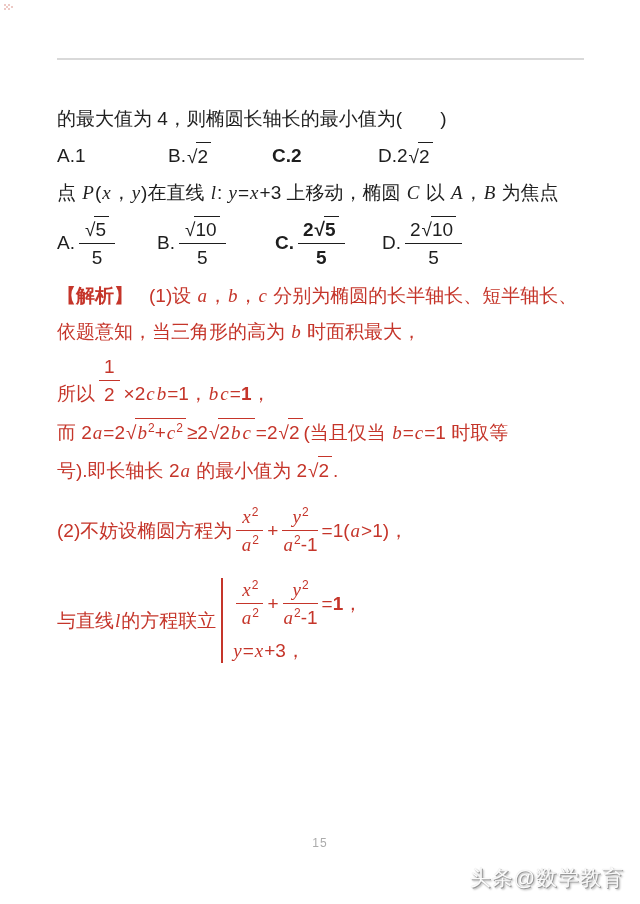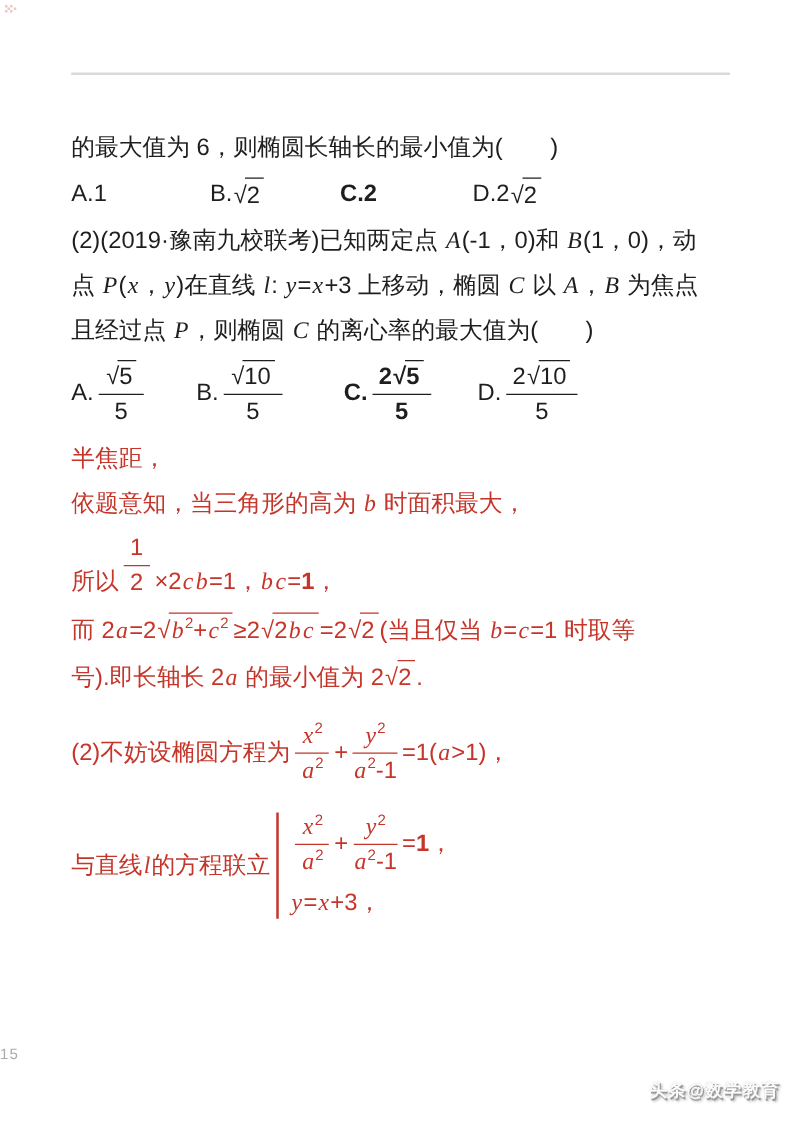--- a/index.html
+++ b/index.html
@@ -53,62 +53,60 @@
   
   .inline-tall { display:flex; align-items:flex-end; margin:10px 0 12px; }
   .mathline { display:flex; align-items:center; margin:22px 0 20px; }
 
   
   .sys { display:inline-flex; flex-direction:column; row-gap:9px;
          border-left:2px solid currentColor; padding-left:9px; margin-left:5px; }
   .sysrow { display:flex; align-items:center; }
 
   .pagenum {
-    position:absolute; left:0; right:0; top:836px; 
+    position:absolute; left:0; right:0; top:836px; text-align:center;
     font-size:12px; color:#ababab; letter-spacing:1px;
   }
   .watermark {
     position:absolute; right:16px; top:864px;
-    font-size:14px; font-weight:700; color:#fbfbfb; letter-spacing:1px;
+    font-size:21px; font-weight:400; color:#fbfbfb; letter-spacing:1px;
     text-shadow:1px 1px 0 #999, 2px 2px 2px rgba(0,0,0,.3), 0 0 1px #cfcfcf;
   }
 </style>
 </head>
 <body>
 
 <svg class="corner-mark" viewBox="0 0 14 14">
   <g fill="#d98880">
     <rect x="1" y="1" width="2" height="2"></rect>
       <rect x="5" y="1" width="2" height="2"></rect>
     <rect x="3" y="3" width="2" height="2"></rect>
       <rect x="1" y="5" width="2" height="2"></rect>
     <rect x="5" y="5" width="2" height="2"></rect>
       <rect x="8" y="3" width="2" height="2"></rect>
   </g>
 </svg>
 
 <div class="divider"></div>
 
 <div class="doc">
-    <div class="line ">的最大值为 6，则椭圆长轴长的最小值为(　　)</div>
+    <div class="line ">的最大值为 4，则椭圆长轴长的最小值为(　　)</div>
     <div class="line opts">
       <span class="opt">A.1</span>
       <span class="opt">B.<span class="sq">
           <span class="sg">√</span>
           <span class="rd">2</span>
         </span></span>
       <span class="opt">C.2</span>
       <span class="opt">D.2<span class="sq">
           <span class="sg">√</span>
           <span class="rd">2</span>
         </span></span>
     </div>
-    <div class="line ">(2)(2019·豫南九校联考)已知两定点 <span class="v">A</span>(-1，0)和 <span class="v">B</span>(1，0)，动</div>
     <div class="line ">点 <span class="v">P</span>(<span class="v">x</span>，<span class="v">y</span>)在直线 <span class="v">l</span>: <span class="v">y</span>=<span class="v">x</span>+3 上移动，椭圆 <span class="v">C</span> 以 <span class="v">A</span>，<span class="v">B</span> 为焦点</div>
-    <div class="line ">且经过点 <span class="v">P</span>，则椭圆 <span class="v">C</span> 的离心率的最大值为(　　)</div>
     <div class="line opts fr-opts">
       <span class="opt">A.<span class="fr">
           <span class="nu"><span class="sq">
               <span class="sg">√</span>
               <span class="rd">5</span>
             </span></span>
           <span class="de">5</span>
         </span></span>
       <span class="opt">B.<span class="fr">
           <span class="nu"><span class="sq">
@@ -125,21 +123,21 @@
           <span class="de">5</span>
         </span></span>
       <span class="opt">D.<span class="fr">
           <span class="nu">2<span class="sq">
               <span class="sg">√</span>
               <span class="rd">10</span>
             </span></span>
           <span class="de">5</span>
         </span></span>
     </div>
-    <div class="line red">半焦距，</div>
+    <div class="line red"><span class="bold">【解析】</span><span class="gap" style="width: 16px;"></span>(1)设 <span class="v">a</span>，<span class="v">b</span>，<span class="v">c</span> 分别为椭圆的长半轴长、短半轴长、</div>
     <div class="line red">依题意知，当三角形的高为 <span class="v">b</span> 时面积最大，</div>
     <div class="line red inline-tall">所以<span class="fr">
         <span class="nu">1</span>
         <span class="de">2</span>
       </span>×2<span class="v">c</span><span class="v">b</span>=1，<span class="v">b</span><span class="v">c</span>=<span class="bold">1</span>，</div>
     <div class="line red">而 2<span class="v">a</span>=2<span class="sq">
         <span class="sg">√</span>
         <span class="rd"><span class="v">b</span><sup>2</sup>+<span class="v">c</span><sup>2</sup></span>
       </span>≥2<span class="sq">
         <span class="sg">√</span>

